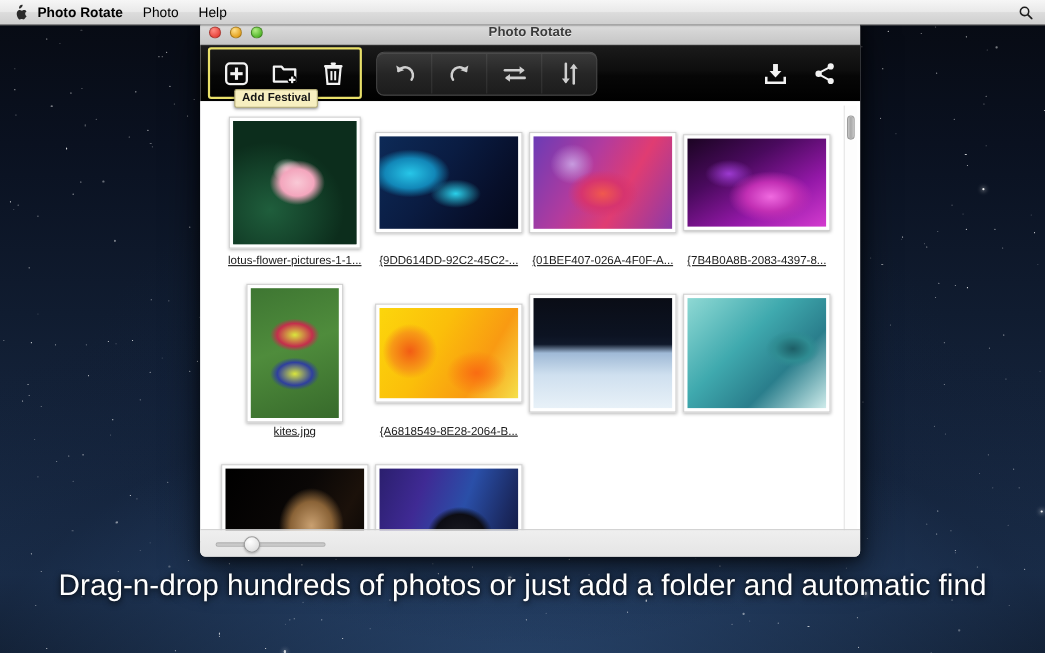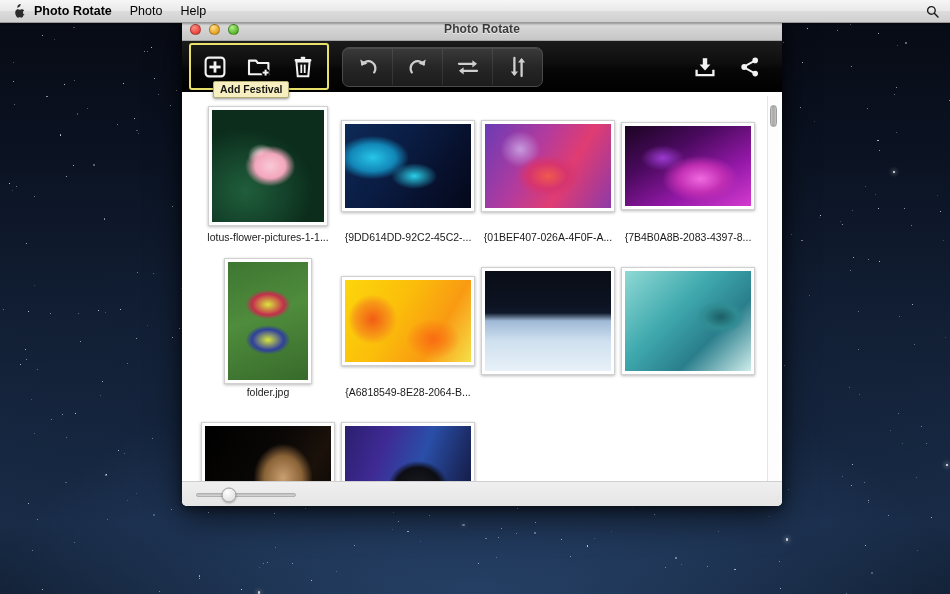--- a/index.html
+++ b/index.html
@@ -115,21 +115,21 @@
     height:120px;width:140px;display:flex;align-items:center;justify-content:center;
   }
   .thumb{
     background:#fff;padding:3px;border:1px solid #d0d0d0;
     box-shadow:0 1px 3px rgba(0,0,0,.28);
     box-sizing:border-box;display:block;
   }
   .thumb .img{display:block;width:100%;height:100%;}
   .cap{
     font-size:10.5px;color:#1a1a1a;margin-top:5px;max-width:132px;
-    white-space:nowrap;overflow:hidden;text-overflow:clip;text-align:center;
+    white-space:nowrap;overflow:hidden;text-overflow:clip;text-align:center;text-decoration:underline;
   }
 
   
   .art-lotus{background:
       radial-gradient(ellipse 32% 26% at 52% 50%, #f9c9d6 0%, #f3a6bd 42%, rgba(243,166,189,0) 70%),
       radial-gradient(ellipse 16% 13% at 44% 40%, #fdf0ef 0%, rgba(253,240,239,0) 75%),
       radial-gradient(ellipse 60% 55% at 30% 72%, #1f5e3c 0%, #14422a 60%, #0c2d1c 100%),
       linear-gradient(150deg,#0e3321 0%,#1d6340 42%,#14452b 75%,#091f14 100%);}
   .art-kite1{background:
       radial-gradient(ellipse 30% 22% at 52% 44%, #2b3f9e 0%, #1d2f7d 55%, rgba(29,47,125,0) 72%),
@@ -800,21 +800,21 @@
             </div>
           </div>
           <div class="cap">{7B4B0A8B-2083-4397-8...</div>
         </div>
         <div class="cell">
           <div class="thumb-box">
             <div class="thumb" style="width: 88px; height: 126px;">
               <div class="img art-kite2"></div>
             </div>
           </div>
-          <div class="cap">folder.jpg</div>
+          <div class="cap">kites.jpg</div>
         </div>
         <div class="cell">
           <div class="thumb-box">
             <div class="thumb" style="width: 134px; height: 90px;">
               <div class="img art-orange"></div>
             </div>
           </div>
           <div class="cap">{A6818549-8E28-2064-B...</div>
         </div>
         <div class="cell">
@@ -859,13 +859,14 @@
   <div id="bottombar">
     <div id="slider-wrap">
       <div id="slider-track">
         <div id="slider-knob" style="left: 33%;"></div>
       </div>
     </div>
   </div>
 </div>
 
 <div id="caption">
+  <span>Drag-n-drop hundreds of photos or just add a folder and automatic find</span>
 </div>
 
 </body></html>

